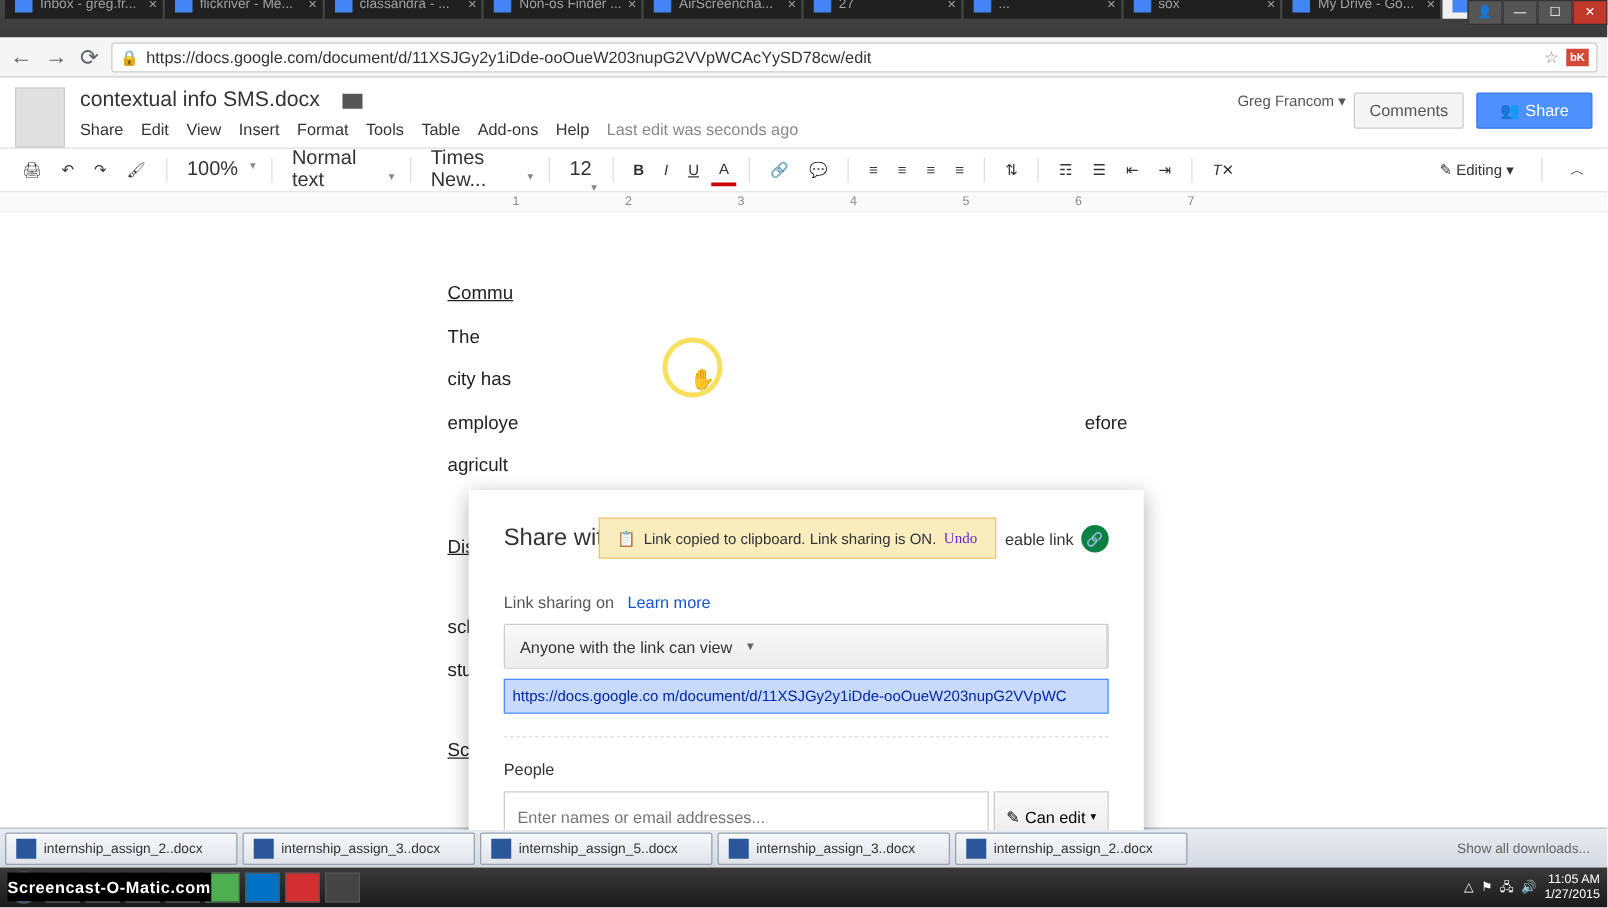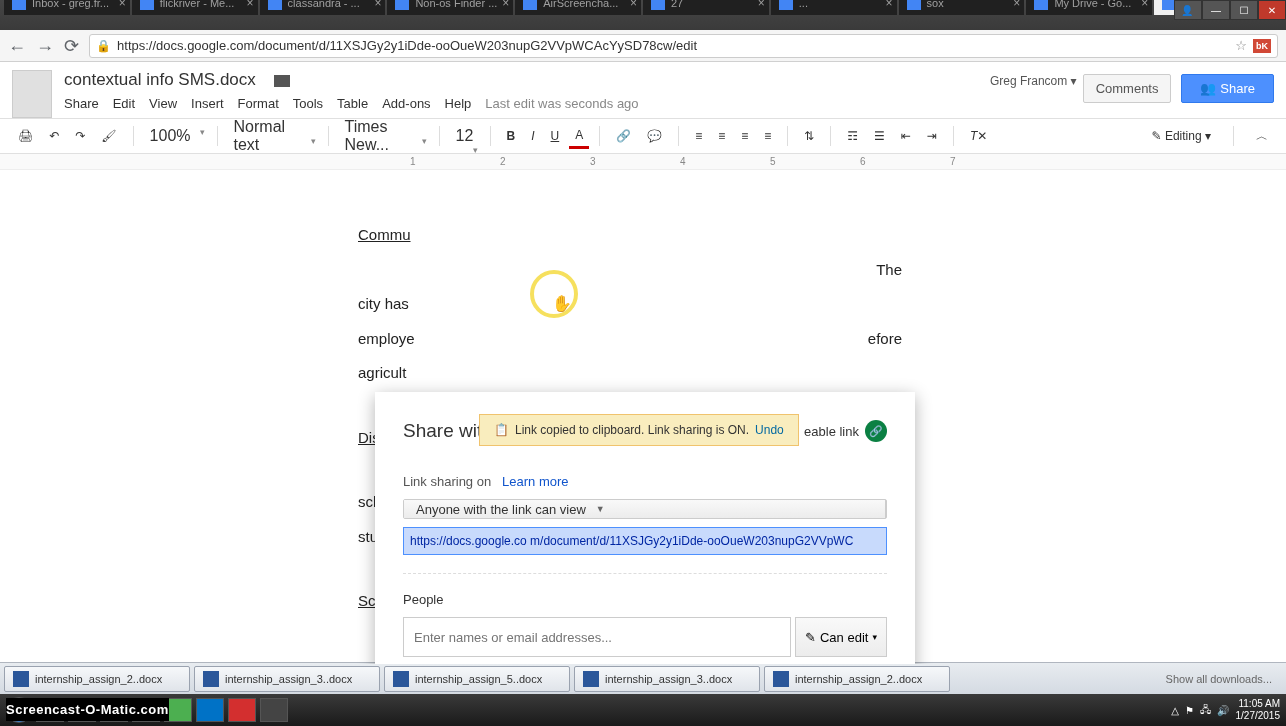--- a/index.html
+++ b/index.html
@@ -47,26 +47,26 @@
 
 .doc-area { position:relative; height:calc(100% - 28px - 32px - 56px - 36px - 16px - 32px - 32px); overflow:hidden; }
 .page-bg { position:absolute; left:310px; top:0; width:640px; padding:48px; font-family:"Times New Roman",serif; font-size:15px; line-height:2.3; color:#222; }
 .page-bg .u { text-decoration:underline; }
 
 
 .dialog { position:absolute; left:375px; top:222px; width:540px; background:#fff; box-shadow:0 4px 16px rgba(0,0,0,.3); padding:28px 28px; z-index:50; }
 .dialog-title-row { display:flex; align-items:center; gap:8px; position:relative; }
 .dialog-title { font-size:19px; color:#333; }
 .toast { position:absolute; left:76px; top:-6px; background:#f9edbe; border:1px solid #f0c36d; padding:8px 14px; font-size:12px; color:#333; display:flex; align-items:center; gap:6px; z-index:60; }
-.toast a { color:#0369a1; text-decoration:none; }
+.toast a { color:#6d28d9; text-decoration:none;font-family:Liberation Serif, serif; }
 .share-link-chip { margin-left:auto; font-size:13px; color:#333; display:flex; align-items:center; gap:6px; }
 .share-link-chip .dot { width:22px; height:22px; background:#0b8043; border-radius:50%; display:flex; align-items:center; justify-content:center; color:#fff; font-size:11px; }
 .sharing-on { margin-top:32px; font-size:13px; color:#555; }
 .sharing-on a { color:#15c; text-decoration:none; }
-.permission-row { margin-top:10px; display:flex; border:1px solid #ccc; border-radius:2px; height:20px; }
+.permission-row { margin-top:10px; display:flex; border:1px solid #ccc; border-radius:2px; height:36px; }
 .permission-select { flex:1; padding:0 12px; display:flex; align-items:center; gap:6px; font-size:13px; color:#333; background:linear-gradient(#f9f9f9,#ececec); border-right:1px solid #ccc; cursor:pointer; position:relative; }
 .permission-select .caret { font-size:9px; color:#666; margin-left:4px; }
 .copy-btn { width:110px; display:flex; align-items:center; justify-content:center; font-size:13px; font-weight:bold; background:linear-gradient(#f9f9f9,#ececec); cursor:pointer; }
 .url-row { margin-top:8px; }
 .url-input { width:100%; height:28px; border:1px solid #4d90fe; background:#c8dafc; color:#0026a3; font-size:12px; padding:0 6px; }
 .dashed { border-top:1px dashed #ddd; margin:18px 0; }
 .people-label { font-size:13px; color:#333; margin-bottom:10px; }
 .people-row { display:flex; gap:4px; }
 .people-input { flex:1; height:40px; border:1px solid #ccc; padding:0 10px; font-size:13px; }
 .can-edit-btn { width:92px; height:40px; border:1px solid #ccc; background:linear-gradient(#f9f9f9,#ececec); font-size:13px; display:flex; align-items:center; justify-content:center; gap:4px; cursor:pointer; }
@@ -247,21 +247,21 @@
     <span style="left: 590px;">3</span>
     <span style="left: 680px;">4</span>
     <span style="left: 770px;">5</span>
     <span style="left: 860px;">6</span>
     <span style="left: 950px;">7</span>
   </div>
 
 <div class="doc-area">
   <div class="page-bg">
     <div><span class="u">Commu</span></div>
-    <div style="text-align:right">The</div>
+    <div style="text-align:left">The</div>
     <div>city has</div>
     <div style="display:flex;justify-content:space-between">
         <span>employe</span>
         <span>efore</span>
       </div>
     <div>agricult</div>
     <div style="margin-top:30px"><span class="u">Distric</span></div>
     <div style="display:flex;justify-content:space-between;margin-top:30px">
         <span>schools</span>
         <span>495</span>

